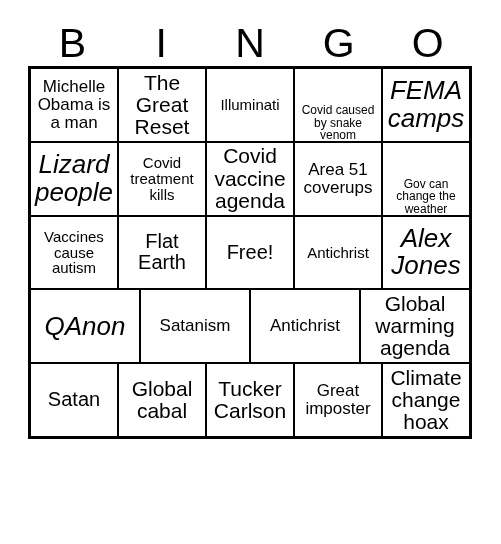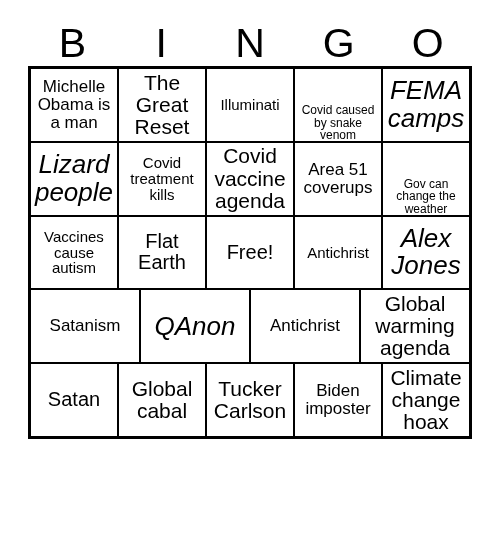--- a/index.html
+++ b/index.html
@@ -161,45 +161,45 @@
       <div class="cell">
           <span class="cell-text fs-xs">Antichrist</span>
         </div>
       <div class="cell">
           <span class="cell-text fs-lg">Alex Jones</span>
         </div>
     </div>
 
     <div class="grid-row">
       <div class="cell">
+          <span class="cell-text fs-lg">QAnon</span>
+        </div>
+      <div class="cell">
           <span class="cell-text fs-sm">Satanism</span>
         </div>
       <div class="cell">
-          <span class="cell-text fs-lg">QAnon</span>
-        </div>
-      <div class="cell">
           <span class="cell-text fs-sm">Antichrist</span>
         </div>
       <div class="cell">
           <span class="cell-text fs-md">Global warming agenda</span>
         </div>
     </div>
 
     <div class="grid-row">
       <div class="cell">
           <span class="cell-text fs-xl">Satan</span>
         </div>
       <div class="cell">
           <span class="cell-text fs-md">Global cabal</span>
         </div>
       <div class="cell">
           <span class="cell-text fs-md">Tucker Carlson</span>
         </div>
       <div class="cell">
-          <span class="cell-text fs-sm">Biden imposter</span>
+          <span class="cell-text fs-sm">Great imposter</span>
         </div>
       <div class="cell">
           <span class="cell-text fs-md">Climate change hoax</span>
         </div>
     </div>
 
   </div>
 </div>
 
 </body></html>

